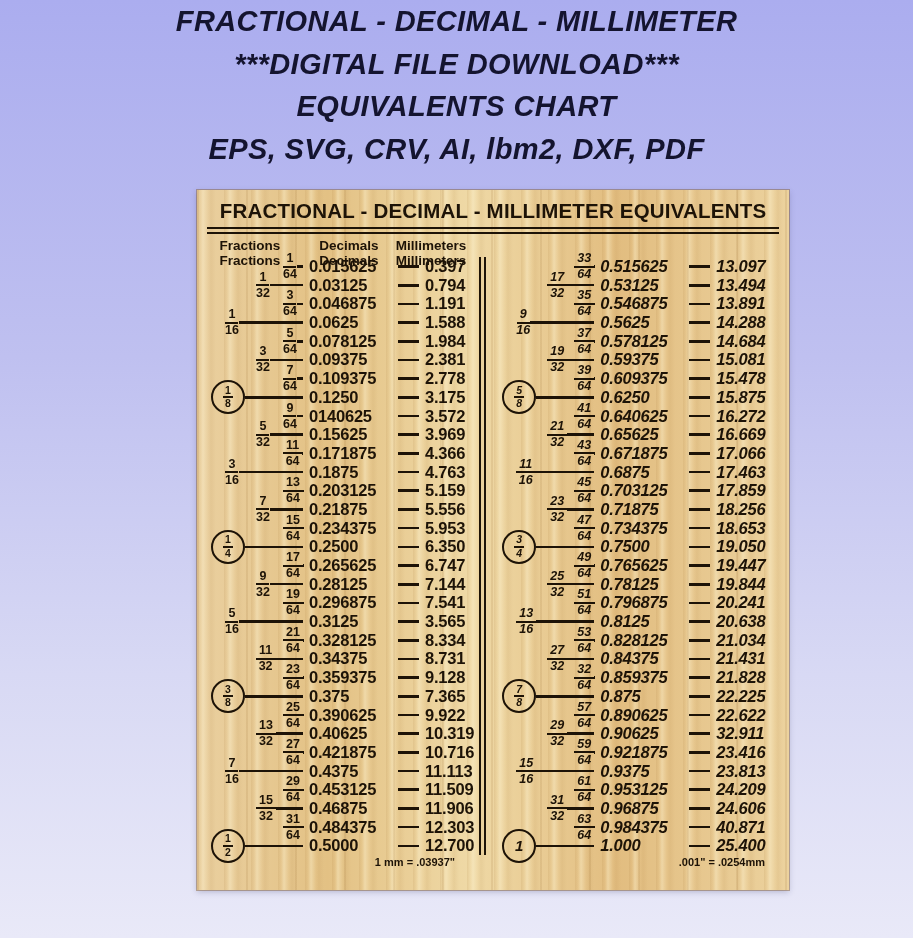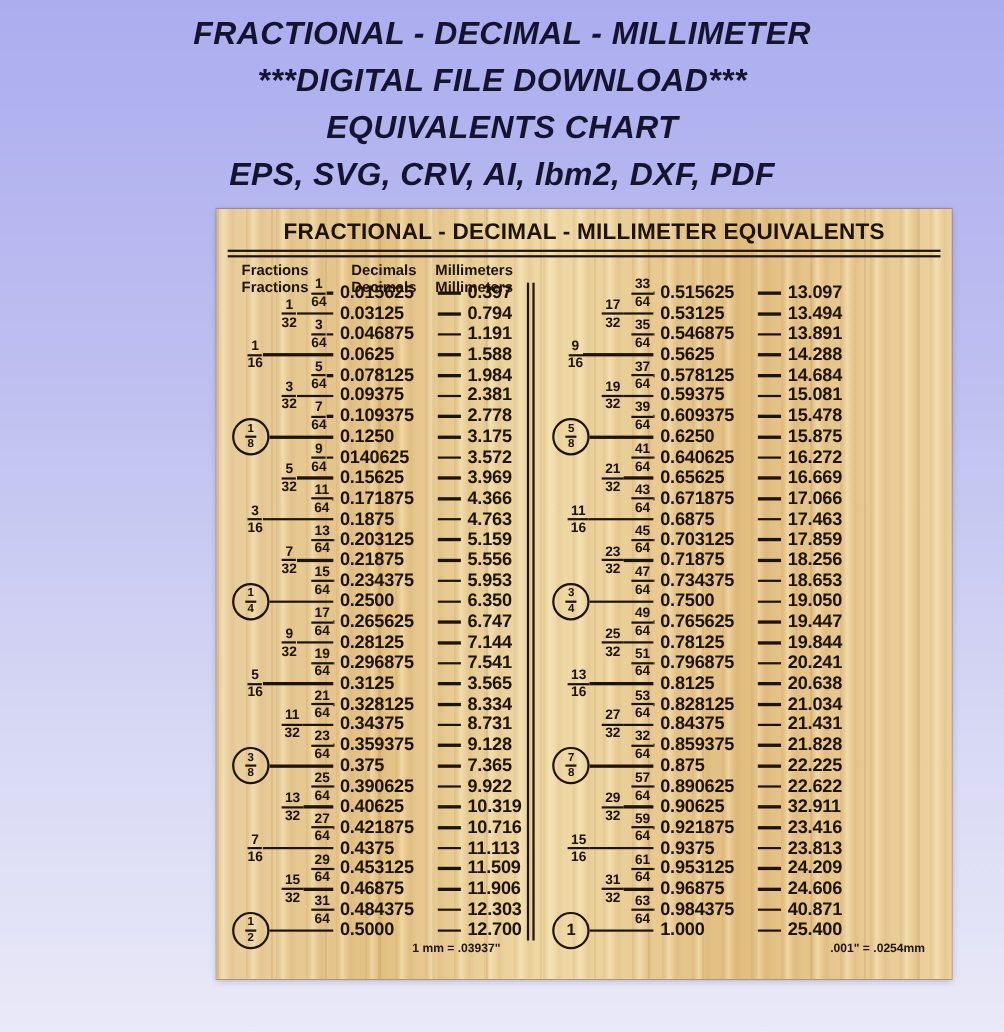--- a/index.html
+++ b/index.html
@@ -3,27 +3,27 @@
 <meta charset="utf-8">
 <style>
   html,body{margin:0;padding:0;}
   body{
     width:913px;height:938px;position:relative;overflow:hidden;
     background:linear-gradient(180deg,#abadef 0%,#bfc0f0 38%,#d8d9f4 72%,#e9e9f8 100%);
     font-family:"Liberation Sans",sans-serif;
   }
   
   .titleblock{
-    position:absolute;top:10px;left:0;width:100%;
+    position:absolute;top:0;left:0;width:100%;
     text-align:center;color:#14142f;font-weight:bold;font-style:italic;
   }
   .tl{font-size:29px;line-height:42.5px;letter-spacing:.4px;white-space:nowrap;}
   
   .board{
-    position:absolute;left:197px;top:190px;width:668px;height:700px;
+    position:absolute;left:197px;top:190px;width:592px;height:700px;
     color:#1d1307;
     background-color:#e8ca93;
     background-image:
       repeating-linear-gradient(90deg,
         rgba(171,126,62,.15) 0px, rgba(171,126,62,0) 3px,
         rgba(255,246,214,.38) 6px, rgba(255,246,214,0) 11px,
         rgba(171,126,62,.10) 14px, rgba(171,126,62,0) 19px,
         rgba(255,255,255,0) 27px),
       repeating-linear-gradient(90deg, rgba(146,100,42,.13) 0 2px, rgba(0,0,0,0) 2px 49px),
       linear-gradient(90deg,#ead0a0,#e3c184 22%,#efd9a6 46%,#e2bd80 71%,#ecd29e 100%);
@@ -35,21 +35,21 @@
   .headers{display:flex;margin-top:4px;height:17px;font-size:13.5px;font-weight:bold;flex-direction:column;}
   .headers .half{width:284px;display:flex;}
   .headers .half.rightside{flex:1;}
   .hc{text-align:center;}
   .hc.f{width:106px;}
   .hc.d{width:92px;}
   .hc.m{flex:1;padding-right:14px;}
   
   .table{display:flex;margin-top:2px;}
   .group{width:281px;}
-  .group.rightside{flex:1;padding-left:2px;}
+  .group.rightside{flex:1;padding-left:2px;font-style:italic;}
   .vdivider{width:3.2px;height:598px;border-left:2.6px solid #1d1307;border-right:2.6px solid #1d1307;margin-left:1px;}
   .row{display:flex;align-items:center;height:18.7px;}
   .frac-cell{width:106px;display:flex;align-items:center;height:100%;}
   .indent{flex:none;height:1px;}
   .frac{display:flex;flex-direction:column;align-items:center;font-size:12.5px;font-weight:bold;line-height:11px;flex:none;}
   .frac .num{padding:0 3px 1.5px;border-bottom:2.5px solid #1d1307;}
   .frac .den{padding-top:1.5px;}
   .tail{flex:1;height:2.5px;background:#1d1307;}
   .circle{flex:none;width:30px;height:30px;border:2.6px solid #1d1307;border-radius:50%;
           display:flex;align-items:center;justify-content:center;}

